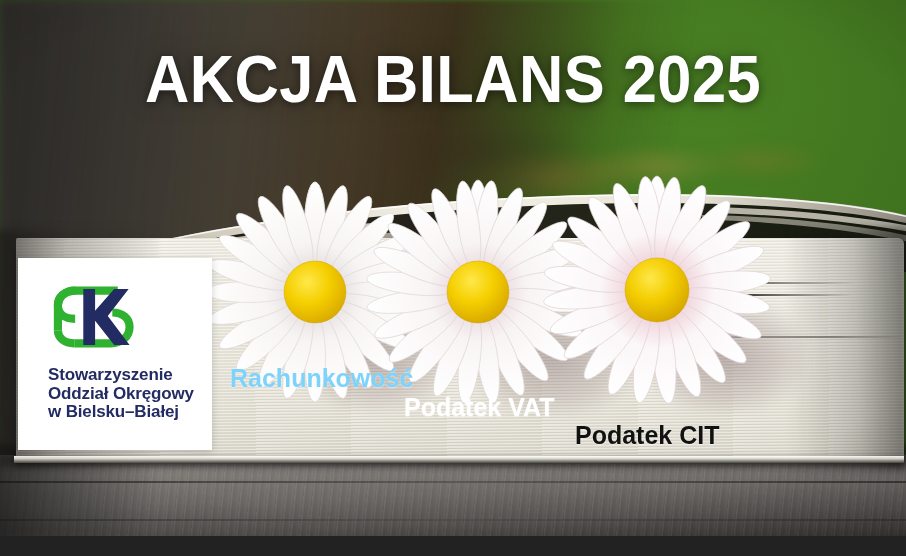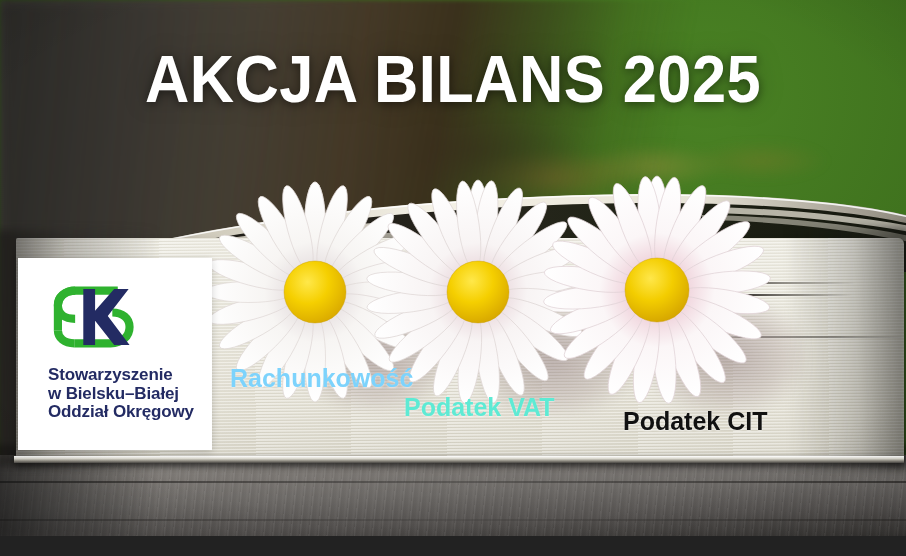--- a/index.html
+++ b/index.html
@@ -197,22 +197,22 @@
   .cat{
     position:absolute;
     font-family:"Liberation Sans", sans-serif;
     font-weight:700;
     font-size:25px;
     line-height:1;
     white-space:nowrap;
     text-shadow:0 1px 2px rgba(255,255,255,.45);
   }
   #cat-0{ left:230px; top:366px; color:#7dd3fc; }
-  #cat-1{ left:404px; top:395px; color:#5eead4; }
-  #cat-2{ left:575px; top:409px; color:#111111; text-shadow:0 1px 2px rgba(255,255,255,.55);margin-left:48px; }
+  #cat-1{ left:404px; top:395px; color:#ffffff; }
+  #cat-2{ left:575px; top:423px; color:#111111; text-shadow:0 1px 2px rgba(255,255,255,.55); }
 
   
   .logo-card{
     position:absolute;
     left:18px; top:258px;
     width:194px; height:192px;
     background:#ffffff;
     box-shadow:0 2px 8px rgba(0,0,0,.18);
   }
   .logo-mark{
@@ -462,18 +462,18 @@
         <path d="M8,30 C8,22 15,14 27,14" fill="none" stroke="#2fb22f" stroke-width="9"></path>
         <path d="M8,58 C8,66 15,72 26,72" fill="none" stroke="#2fb22f" stroke-width="9"></path>
         <line x1="8" y1="30" x2="8" y2="58" stroke="#2fb22f" stroke-width="9"></line>
 
         <path d="M36,12 h13 v24 l21,-24 h16 L63,42 l24,32 H70 L49,47 v27 H36 Z" fill="#232b63"></path>
       </svg>
     </div>
 
     <div class="logo-text">
       <div>Stowarzyszenie</div>
+      <div>Oddział Okręgowy</div>
       <div>w Bielsku–Białej</div>
-      <div>Oddział Okręgowy</div>
     </div>
   </div>
 
 </div>
 
 </body></html>

